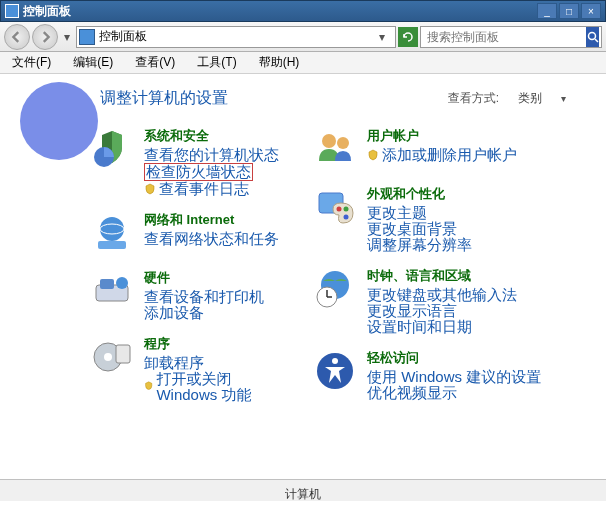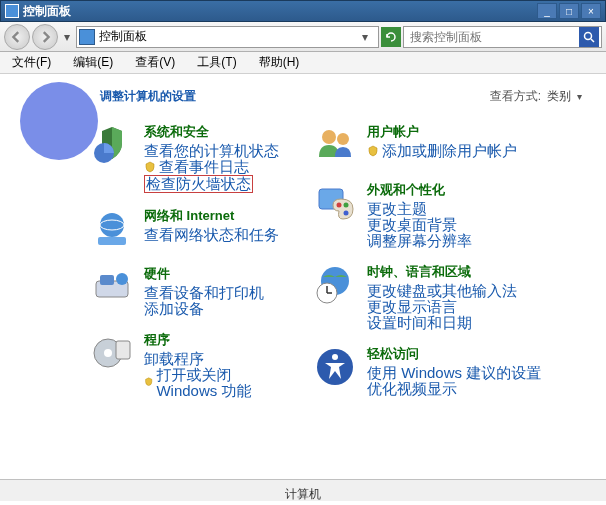--- a/index.html
+++ b/index.html
@@ -14,32 +14,32 @@
 
 .toolbar { height: 30px; background: linear-gradient(#f7f7f7, #e8e8e8); border-bottom: 1px solid #b0b0b0; display: flex; align-items: center; padding: 0 4px; gap: 2px; }
 .nav-btn { width: 26px; height: 26px; border-radius: 50%; background: radial-gradient(#f0f0f0, #c8c8c8); border: 1px solid #aaa; display: flex; align-items: center; justify-content: center; color: #888; cursor: default; }
 .nav-btn svg { width: 12px; height: 12px; }
 .dropdown-small { width: 14px; height: 26px; display: flex; align-items: center; justify-content: center; color: #555; }
 .addr-bar { flex: 1; height: 22px; background: #fff; border: 1px solid #999; display: flex; align-items: center; padding: 0 2px; gap: 4px; }
 .addr-icon { width: 16px; height: 16px; background: #4a90d9; border: 1px solid #2d5a8c; }
 .addr-text { flex: 1; }
 .addr-drop { width: 14px; color: #555; cursor: pointer; }
 .addr-refresh { width: 20px; height: 20px; background: #3a8e3a; display: flex; align-items: center; justify-content: center; color: #fff; cursor: pointer; }
-.search-bar { width: 199px; height: 22px; background: #fff; border: 1px solid #999; display: flex; align-items: center; padding: 0 2px; }
+.search-bar { width: 182px; height: 22px; background: #fff; border: 1px solid #999; display: flex; align-items: center; padding: 0 2px; }
 .search-input { flex: 1; border: none; outline: none; font-size: 12px; color: #888; padding: 0 4px; }
 .search-btn { width: 20px; height: 20px; background: #2d5aad; display: flex; align-items: center; justify-content: center; color: #fff; cursor: pointer; }
 
 .menubar { height: 22px; background: #f4f4f4; border-bottom: 1px solid #d0d0d0; display: flex; align-items: center; padding: 0 4px; gap: 6px; }
 .menu-item { padding: 2px 8px; cursor: pointer; }
 
 .content { padding: 14px 20px 10px 20px; height: 405px; overflow: auto; position: relative; }
 .content-header { display: flex; justify-content: space-between; align-items: center; margin-bottom: 18px; padding-left: 80px; }
-.header-title { font-size: 12px; color: #1a5aad; font-weight: bold; }
+.header-title { font-size: 16px; color: #1a5aad; font-weight: normal; }
 .blue-circle { position: absolute; left: 20px; top: 8px; width: 78px; height: 78px; border-radius: 50%; background: #7a8ee8; }
-.view-mode { display: flex; align-items: center; gap: 6px; margin-right: 4px; text-align: right; }
+.view-mode { display: flex; align-items: center; gap: 19px; margin-right: 20px; text-align: right; }
 .view-label { color: #555; }
 .view-value { color: #404040; cursor: pointer; }
 .view-drop { color: #555; cursor: pointer; font-size: 10px; }
 
 .categories { display: flex; gap: 20px; }
 .col { flex: 1; display: flex; flex-direction: column; gap: 14px; }
 .cat { display: flex; gap: 10px; align-items: flex-start; padding-left: 70px; }
 .cat-icon { width: 44px; height: 44px; flex-shrink: 0; display: flex; align-items: center; justify-content: center; }
 .cat-body { flex: 1; }
 .cat-title { color: #0b6b0b; font-size: 13px; font-weight: bold; margin-bottom: 2px; cursor: pointer; }
@@ -130,29 +130,29 @@
           <svg viewBox="0 0 44 44" width="44" height="44">
             <path d="M22 4 L32 8 L32 20 Q32 30 22 36 Q12 30 12 20 L12 8 Z" fill="#3a7a3a"></path>
             <path d="M22 4 L22 36 Q32 30 32 20 L32 8 Z" fill="#5aaa5a"></path>
             <circle cx="14" cy="30" r="10" fill="#4a7acc"></circle>
             <path d="M14 30 L14 20 A10 10 0 0 1 24 30 Z" fill="#6a9ae8"></path>
           </svg>
         </div>
         <div class="cat-body">
           <div class="cat-title">系统和安全</div>
           <div class="cat-link">查看您的计算机状态</div>
+          <div class="cat-link boxed">检查防火墙状态</div>
           <div class="cat-link">
             <span class="shield">
                 <svg viewBox="0 0 12 12">
                   <path d="M6 1 L10 3 L10 6 Q10 10 6 11 Q2 10 2 6 L2 3 Z" fill="#e8c040" stroke="#b08000" stroke-width="0.5"></path>
                 </svg>
               </span>
             <span>查看事件日志</span>
           </div>
-          <div class="cat-link boxed">检查防火墙状态</div>
         </div>
       </div>
 
       <div class="cat">
         <div class="cat-icon">
           <svg viewBox="0 0 44 44" width="44" height="44">
             <circle cx="22" cy="18" r="12" fill="#4a90d9"></circle>
             <ellipse cx="22" cy="18" rx="12" ry="5" fill="none" stroke="#fff" stroke-width="1"></ellipse>
             <rect x="8" y="30" width="28" height="8" rx="2" fill="#6aa8e8"></rect>
           </svg>

